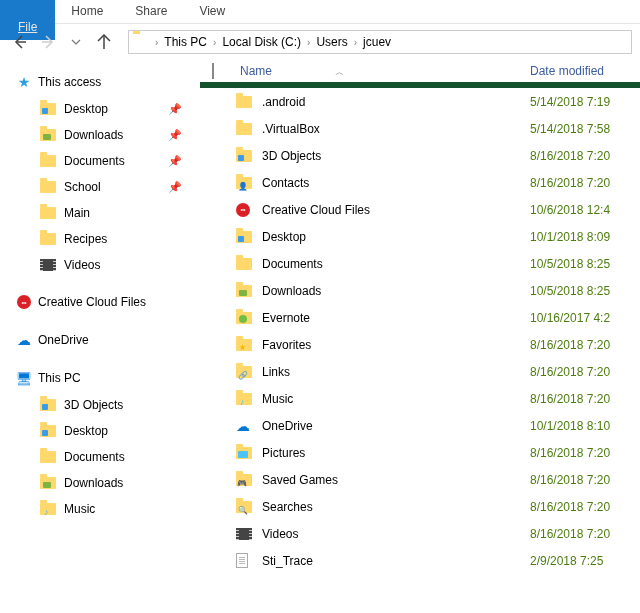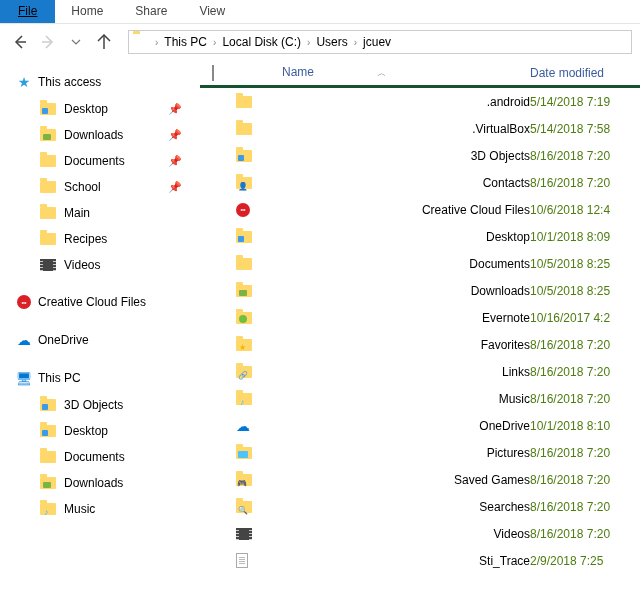--- a/index.html
+++ b/index.html
@@ -1,20 +1,20 @@
 <!DOCTYPE html>
 <html><head>
 <meta charset="utf-8">
 <style>
 * { margin: 0; padding: 0; box-sizing: border-box; font-family: "Segoe UI", Tahoma, sans-serif; font-size: 12px; }
 body { background: #fff; width: 640px; height: 613px; overflow: hidden; color: #000; }
 
 
 .menubar { display: flex; align-items: stretch; height: 24px; border-bottom: 1px solid #e5e5e5; }
-.menubar .file { background: #1979ca; color: #000000; padding: 4px 18px; font-size: 12px; text-decoration: underline; }
+.menubar .file { background: #1979ca; color: #e5e5e5; padding: 20px 18px; font-size: 12px; text-decoration: underline; }
 .menubar .tab { padding: 4px 16px; color: #444; }
 
 
 .toolbar { display: flex; align-items: center; height: 36px; padding: 0 8px; gap: 4px; }
 .navbtn { width: 24px; height: 24px; display: flex; align-items: center; justify-content: center; color: #555; }
 .navbtn.disabled { color: #bbb; }
 .breadcrumb { display: flex; align-items: center; border: 1px solid #ccc; height: 24px; flex: 1; margin-left: 8px; padding: 0 4px; }
 .breadcrumb .bc-icon { width: 16px; height: 16px; margin-right: 4px; }
 .breadcrumb .crumb { padding: 0 4px; color: #000; }
 .breadcrumb .sep { color: #888; padding: 0 2px; font-size: 10px; }
@@ -22,29 +22,29 @@
 
 .main { display: flex; height: calc(613px - 60px); }
 .sidebar { width: 200px; padding: 8px 0 8px 0; overflow-y: auto; }
 .sidebar .group-head { display: flex; align-items: center; padding: 6px 8px 6px 16px; gap: 6px; }
 .sidebar .item { display: flex; align-items: center; padding: 5px 8px 5px 40px; gap: 8px; }
 .sidebar .item .pin { margin-left: auto; color: #aaa; font-size: 11px; margin-right: 10px; }
 .icon { width: 16px; height: 16px; display: inline-flex; align-items: center; justify-content: center; flex-shrink: 0; }
 
 
 .listarea { flex: 1; display: flex; flex-direction: column; }
-.list-header { display: flex; align-items: center; height: 28px; border-bottom: 3px solid #14532d; color: #3b5c9e; padding-left: 12px; gap: 42px; }
+.list-header { display: flex; align-items: center; height: 28px; border-bottom: 6px solid #14532d; color: #3b5c9e; padding-left: 12px; }
 .list-header .chk { width: 24px; }
 .list-header .col-name { flex: 1; padding-left: 4px; }
 .list-header .col-date { width: 110px; margin-left: 8px; }
 .list-header .sort { font-size: 9px; color: #888; margin-left: 60px; }
 .rows { flex: 1; overflow: hidden; }
 .row { display: flex; align-items: center; height: 27px; padding-left: 36px; }
 .row .ricon { width: 20px; display: flex; align-items: center; }
-.row .rname { flex: 1; padding-left: 6px; text-align: right; }
+.row .rname { flex: 1; padding-left: 6px; }
 .row .rdate { width: 110px; color: #4d7c0f; white-space: nowrap; overflow: hidden; }
 
 
 .folder { width: 16px; height: 12px; background: #ffd86b; border-radius: 1px; position: relative; }
 .folder::before { content: ""; position: absolute; top: -3px; left: 0; width: 7px; height: 3px; background: #ffd86b; border-radius: 1px 1px 0 0; }
 .folder.blue-overlay::after { content: ""; position: absolute; left: 2px; bottom: 1px; width: 6px; height: 6px; background: #3a9ce8; border-radius: 1px; }
 .folder.evernote::after { content: ""; position: absolute; left: 3px; bottom: 1px; width: 8px; height: 8px; background: #6fbf44; border-radius: 50%; }
 .folder.green-overlay::after { content: ""; position: absolute; left: 3px; bottom: 1px; width: 8px; height: 6px; background: #7cb342; border-radius: 1px; }
 .folder.star::after { content: "★"; position: absolute; left: 3px; bottom: -1px; font-size: 8px; color: #f7b500; }
 .folder.picture::after { content: ""; position: absolute; left: 2px; bottom: 1px; width: 10px; height: 7px; background: #4fc3f7; border-radius: 1px; }

